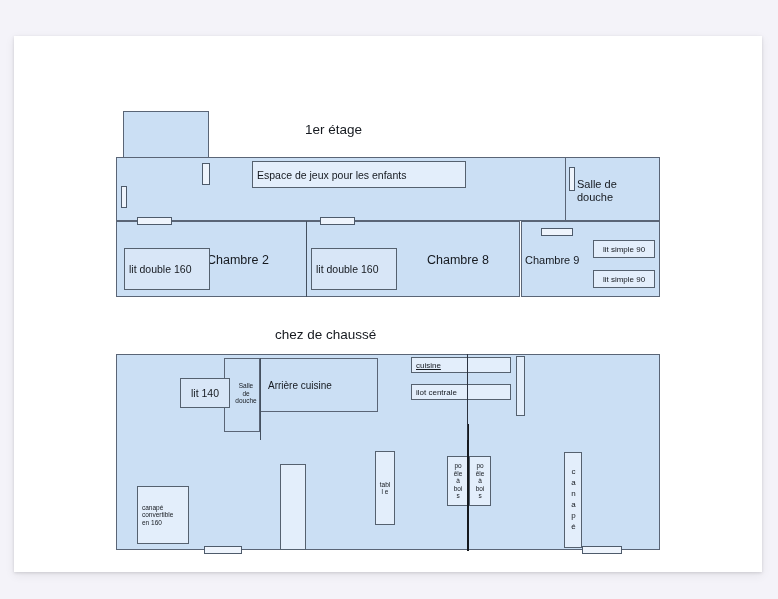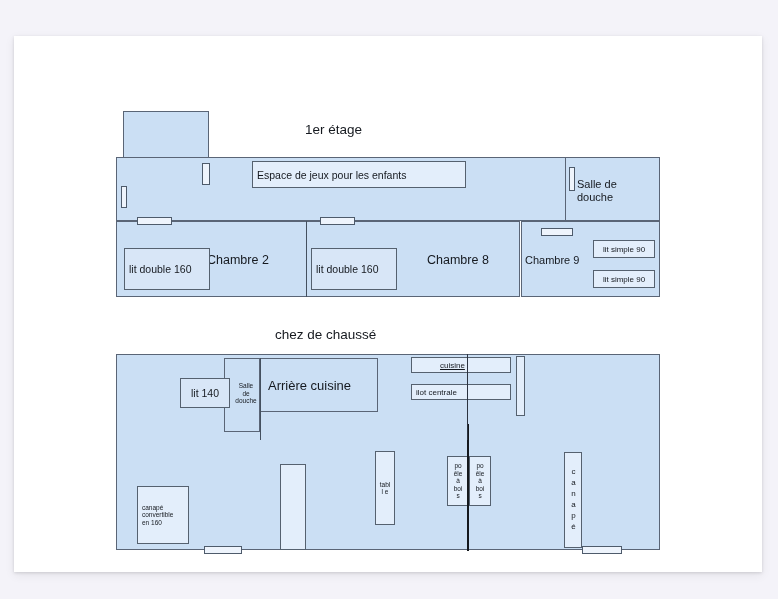--- a/index.html
+++ b/index.html
@@ -157,32 +157,32 @@
   <div class="boxlabel ctr tiny8" style="left:593px; top:240px; width:62px; height:18px;">lit simple 90</div>
 
   <div class="box pale" style="left:593px; top:270px; width:62px; height:18px;"></div>
   <div class="boxlabel ctr tiny8" style="left:593px; top:270px; width:62px; height:18px;">lit simple 90</div>
 
   <div class="title" style="left:275px; top:327px;">chez de chaussé</div>
 
   <div class="room" style="left:116px; top:354px; width:544px; height:196px;"></div>
 
   <div class="room" style="left:224px; top:358px; width:154px; height:54px;"></div>
-  <div class="roomname" style="left:268px; top:378px; font-size:13px;">Arrière cuisine</div>
+  <div class="roomname" style="left:268px; top:378px; font-size:10px;">Arrière cuisine</div>
 
   <div class="room" style="left:224px; top:358px; width:36px; height:74px;"></div>
   <div class="lbl tiny" style="left:231px; top:382px; width:30px; text-align:center;">Salle
 de
 douche</div>
 
   <div class="box" style="left:180px; top:378px; width:50px; height:30px;"></div>
   <div class="boxlabel ctr" style="left:180px; top:378px; width:50px; height:30px;">lit 140</div>
 
   <div class="box pale" style="left:411px; top:357px; width:100px; height:16px;"></div>
-  <div class="boxlabel tiny8" style="left:435px; top:357px; width:100px; height:16px;text-decoration:underline;">cuisine</div>
+  <div class="boxlabel tiny8" style="left:411px; top:357px; width:100px; height:16px;text-decoration:underline;">cuisine</div>
 
   <div class="box pale" style="left:411px; top:384px; width:100px; height:16px;"></div>
   <div class="boxlabel tiny8" style="left:411px; top:384px; width:100px; height:16px;">ilot centrale</div>
 
   <div class="box pale" style="left:516px; top:356px; width:9px; height:60px;"></div>
 
   <div class="box pale" style="left:137px; top:486px; width:52px; height:58px;"></div>
   <div class="boxlabel tiny" style="left:137px; top:486px; width:52px; height:58px;">canapé
 convertible
 en 160</div>

